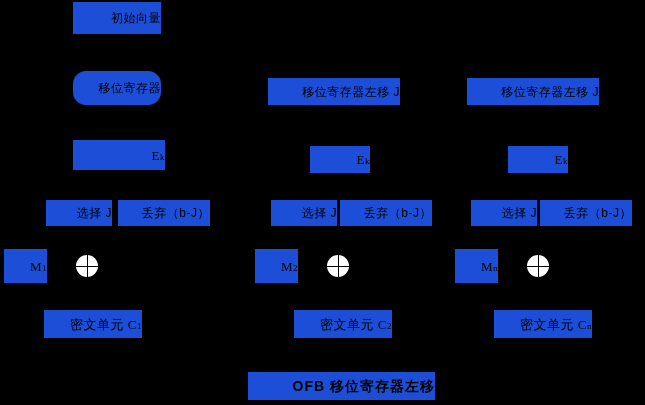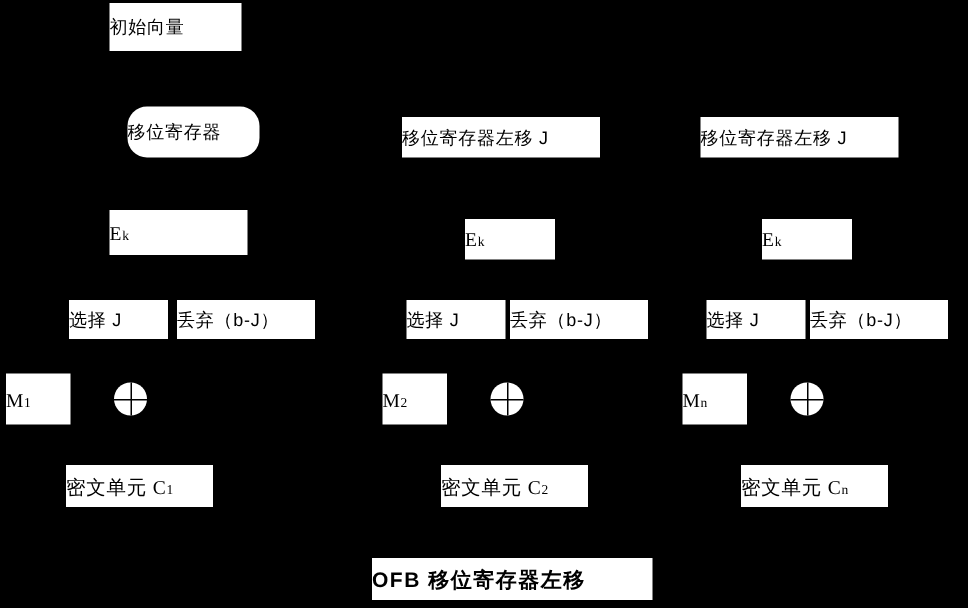--- a/index.html
+++ b/index.html
@@ -11,25 +11,25 @@
   #canvas {
     position: relative;
     width: 645px;
     height: 405px;
     background: #000000;
     overflow: hidden;
     font-family: "Liberation Sans", "DejaVu Sans", sans-serif;
   }
   .box {
     position: absolute;
-    background: #ffffff;
+    background: #1d4ed8;
     color: #000000;
     display: flex;
     align-items: center;
-    justify-content: flex-start;
+    justify-content: flex-end;
     box-sizing: border-box;
     font-size: 12px;
     line-height: 1;
     white-space: nowrap;
     letter-spacing: 0.5px;
   }
   .box.serif {
     font-family: "Liberation Serif", "DejaVu Serif", serif;
     font-size: 13px;
   }
@@ -72,21 +72,21 @@
 </style>
 </head>
 <body>
 
 <div id="canvas">
 
   <div class="box" style="left:73px; top:2px; width:88px; height:32px;">
     <span>初始向量</span>
   </div>
 
-  <div class="box" style="left:85px; top:71px; width:88px; height:34px;border-radius:13px;">
+  <div class="box" style="left:73px; top:71px; width:88px; height:34px;border-radius:13px;">
     <span>移位寄存器</span>
   </div>
 
   <div class="box serif" style="left:73px; top:140px; width:92px; height:30px;">
     <span>E</span>
       <span class="sub">k</span>
   </div>
 
   <div class="box" style="left:46px; top:200px; width:66px; height:26px;">
     <span>选择 J</span>

